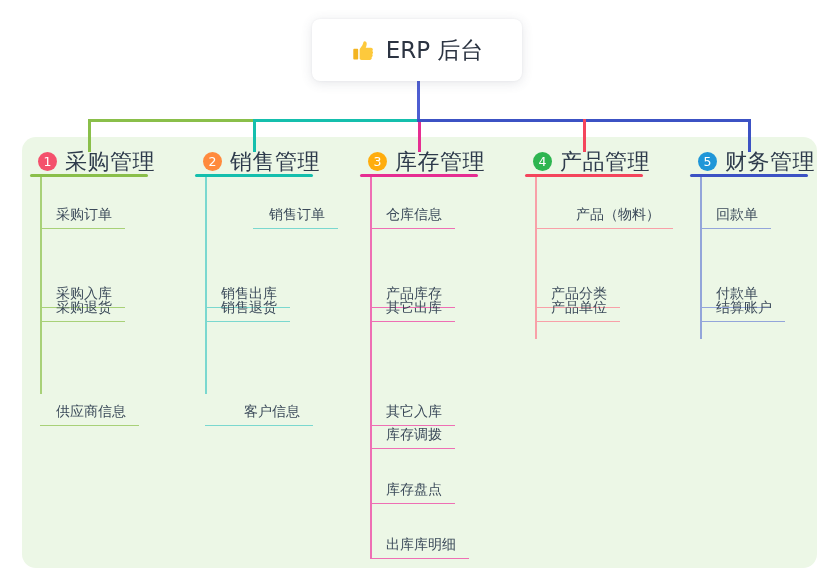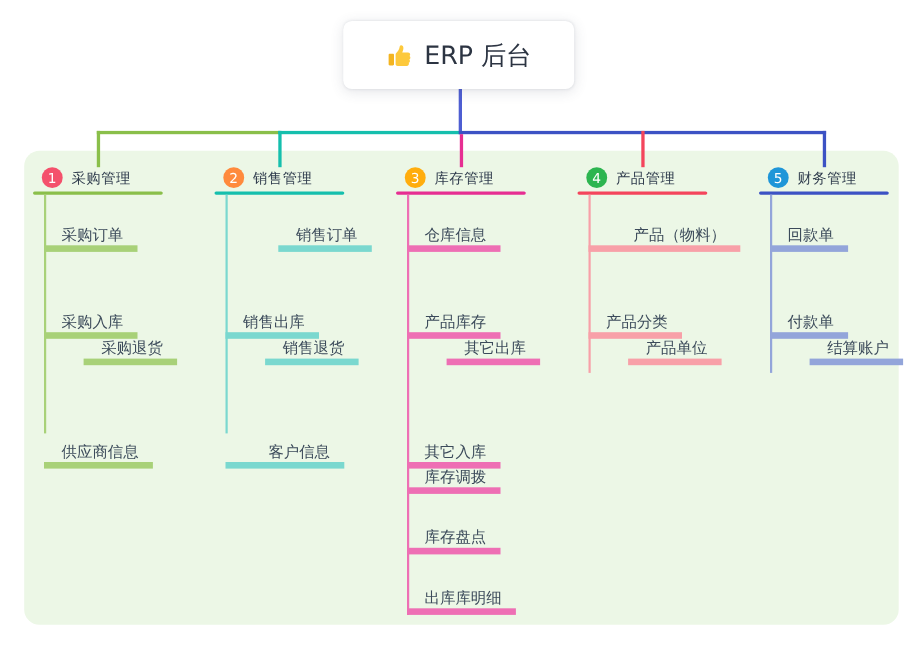--- a/index.html
+++ b/index.html
@@ -43,32 +43,32 @@
   .btitle {
     position:absolute; left:8px; top:150px; height:23px;
     display:flex; align-items:center; gap:8px; cursor:default;
   }
   .badge {
     width:19px; height:19px; border-radius:50%;
     color:#fff; font-size:12.5px; font-weight:500;
     display:flex; align-items:center; justify-content:center;
     flex:0 0 auto;
   }
-  .blabel { font-size:13px; color:#2e3b4c; font-weight:500; letter-spacing:.5px; white-space:nowrap; }
+  .blabel { font-size:22px; color:#2e3b4c; font-weight:500; letter-spacing:.5px; white-space:nowrap; }
   .tline { position:absolute; left:0; top:174px; width:118px; height:3px; border-radius:1.5px; }
   .spine { position:absolute; left:10px; top:177px; width:2px; }
   .b0 .spine, .b1 .spine { height:217px; }
   .b2 .spine { height:382px; }
   .b3 .spine, .b4 .spine { height:162px; }
   .child {
     position:absolute; left:10px; height:28px; line-height:26px;
     padding:0 13px 0 16px; font-size:14px; color:#3b4a5a;
-    border-bottom:6px solid #ef4444; white-space:nowrap;
+    border-bottom:1px solid #ef4444; white-space:nowrap;
   }
-  .c0 { top:201px; } .c1 { top:256px;margin-top:24px; } .c2 { top:304px;margin-left:36px; }
+  .c0 { top:201px; } .c1 { top:256px;margin-top:24px; } .c2 { top:294px; }
   .c3 { top:366px;margin-top:32px; } .c4 { top:421px; } .c5 { top:476px; }
   .c6 { top:531px; }
 </style>
 </head>
 <body>
 
 <div class="canvas">
 
   <div class="panel"></div>
 

